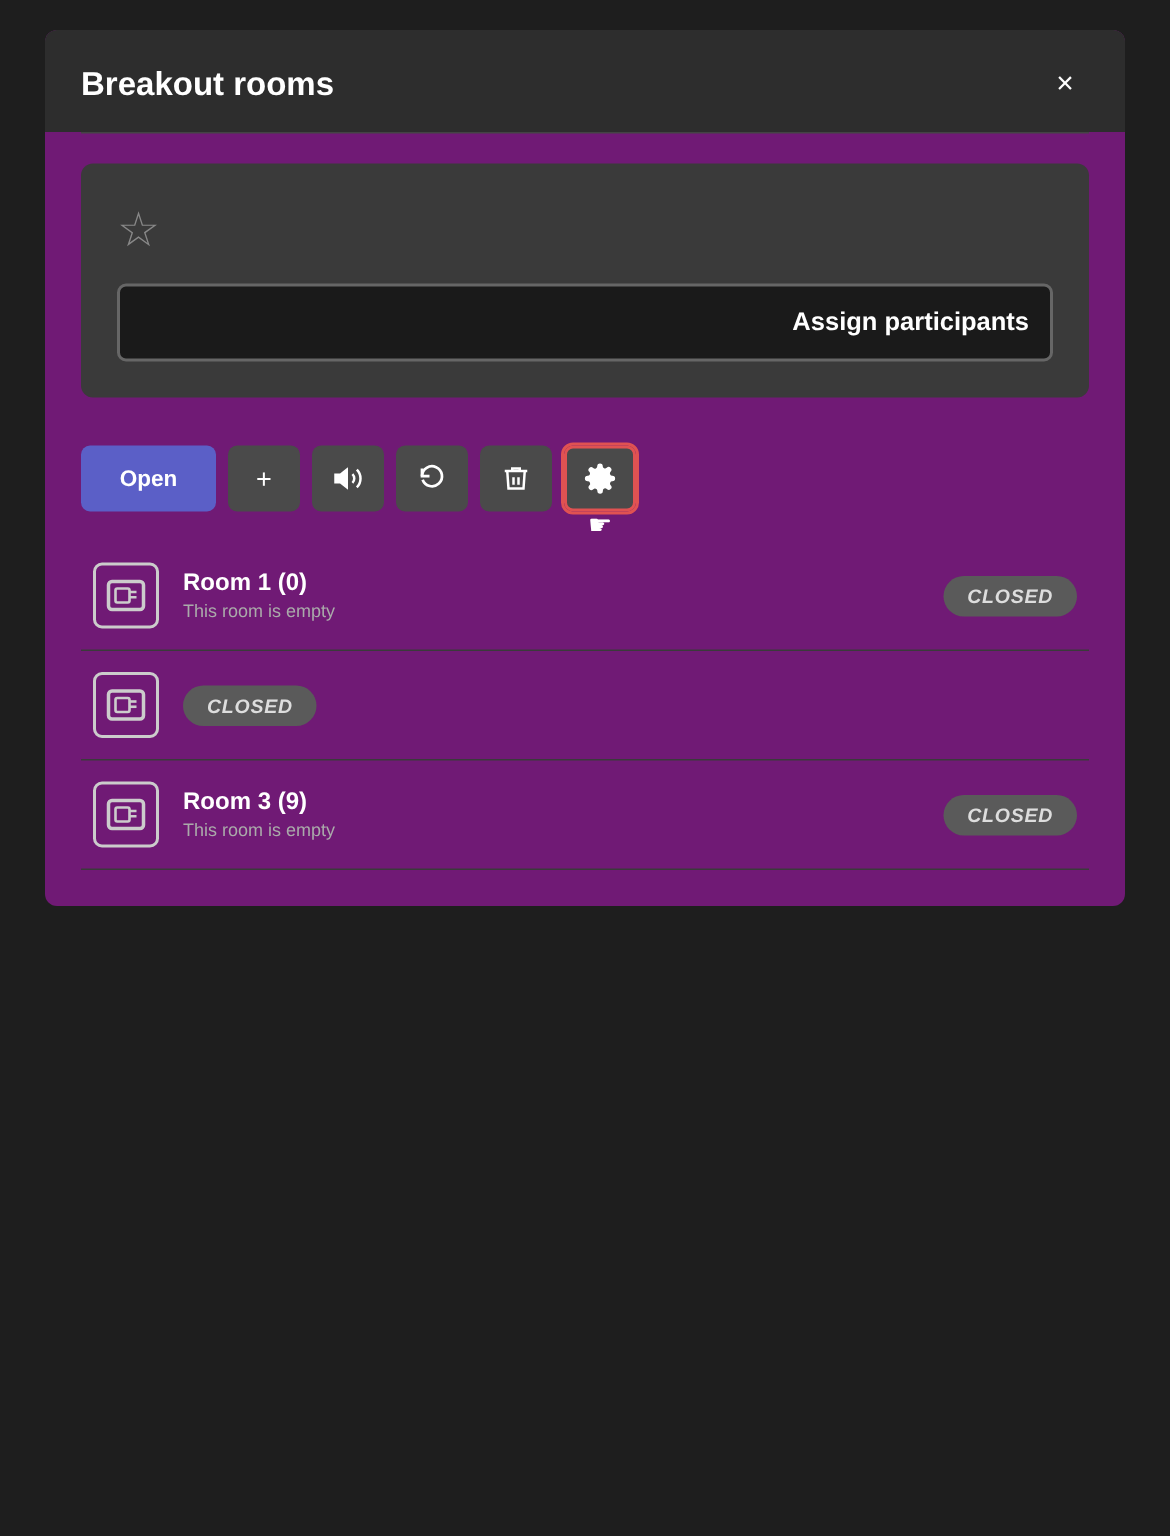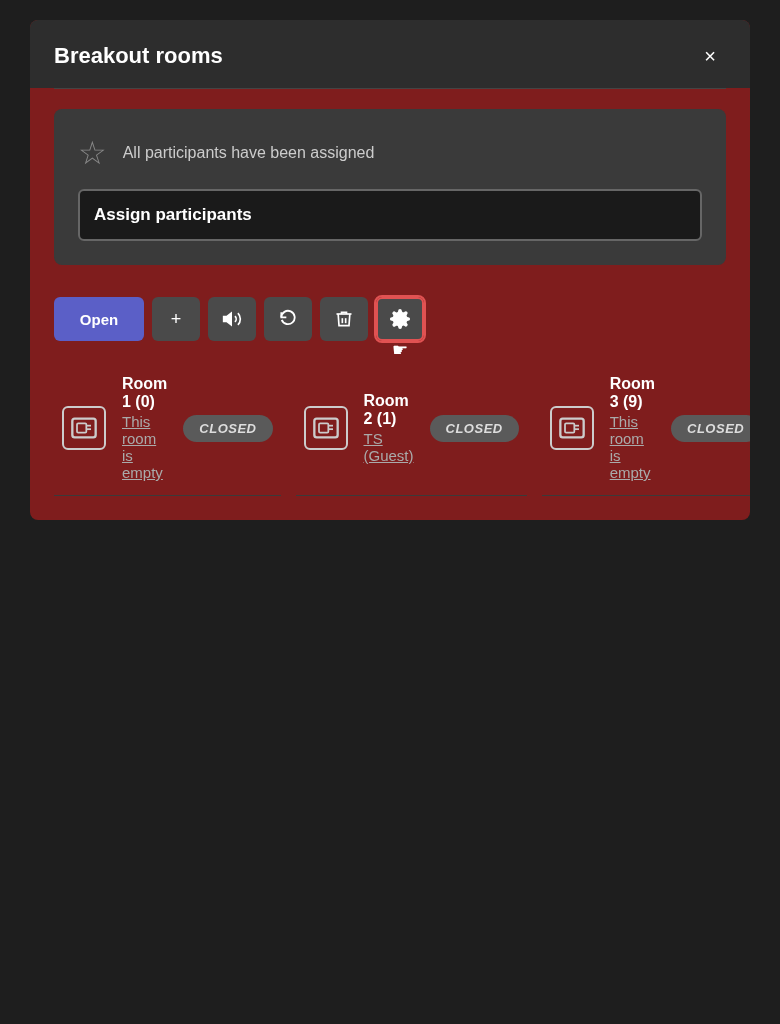--- a/index.html
+++ b/index.html
@@ -7,21 +7,21 @@
       background: #1e1e1e;
       width: 780px;
       min-height: 1024px;
       display: flex;
       justify-content: center;
       align-items: flex-start;
       font-family: 'Segoe UI', sans-serif;
       padding: 20px;
     }
     .panel {
-      background: #7f1d1d;
+      background: #701a75;
       border-radius: 8px;
       width: 720px;
       padding: 0;
       color: #fff;
       overflow: hidden;
     }
     .panel-header {
       display: flex;
       justify-content: space-between;
       align-items: center;
@@ -77,21 +77,21 @@
     .assign-btn {
       background: #1a1a1a;
       border: 2px solid #666;
       border-radius: 6px;
       color: #fff;
       font-size: 17px;
       font-weight: 600;
       padding: 14px;
       width: 100%;
       cursor: pointer;
-      text-align: left;
+      text-align: right;
     }
     .toolbar {
       display: flex;
       align-items: flex-start;
       gap: 8px;
       padding: 12px 24px;
     }
     .toolbar-btn {
       background: #4a4a4a;
       border: none;
@@ -113,22 +113,22 @@
       padding: 0 12px;
     }
     .toolbar-btn.gear-highlighted {
       background: #4a4a4a;
       border: 2px solid #e05252;
       outline: 2px solid #e05252;
     }
     .rooms-list {
       padding: 8px 24px 24px 24px;
       display: flex;
-      flex-direction: row;
-      gap: 15px;
+      flex-direction: column;
+      gap: 0;
     }
     .room-item {
       display: flex;
       align-items: center;
       padding: 14px 8px;
       border-bottom: 1px solid #3a3a3a;
       gap: 16px;
     }
     .room-icon {
       width: 44px;
@@ -147,24 +147,23 @@
     }
     .room-info {
       flex: 1;
     }
     .room-name {
       font-size: 16px;
       font-weight: 600;
       color: #fff;
     }
     .room-sub {
-      font-size: 15px;
+      font-size: 12px;
       color: #aaa;
       margin-top: 2px;
-      text-decoration: underline;
     }
     .closed-badge {
       background: #5a5a5a;
       color: #ddd;
       border-radius: 20px;
       padding: 6px 16px;
       font-size: 13px;
       font-weight: 600;
       letter-spacing: 0.5px;
       flex-shrink: 0;
@@ -190,21 +189,20 @@
 
   <div class="panel-header">
     <span class="panel-title">Breakout rooms</span>
     <button class="close-btn">×</button>
   </div>
   <div class="divider"></div>
 
   <div class="info-box">
     <div class="info-row">
       <span class="star-icon">☆</span>
-      <span class="info-text">All participants have been assigned</span>
     </div>
     <button class="assign-btn">Assign participants</button>
   </div>
 
   <div class="toolbar">
     <button class="toolbar-btn open">Open</button>
     <button class="toolbar-btn">
       <span>+</span>
     </button>
     <button class="toolbar-btn">
@@ -255,24 +253,20 @@
   </div>
       <div class="room-item">
     <div class="room-icon">
       <svg viewBox="0 0 24 24">
         <rect x="2" y="4" width="20" height="16" rx="2" ry="2" fill="none" stroke="#ccc" stroke-width="2"></rect>
         <rect x="6" y="8" width="8" height="8" rx="1" fill="none" stroke="#ccc" stroke-width="1.5"></rect>
         <line x1="14" y1="10" x2="18" y2="10" stroke="#ccc" stroke-width="1.5"></line>
         <line x1="14" y1="13" x2="18" y2="13" stroke="#ccc" stroke-width="1.5"></line>
       </svg>
     </div>
-    <div class="room-info">
-      <div class="room-name">Room 2 (1)</div>
-      <div class="room-sub">TS (Guest)</div>
-    </div>
     <span class="closed-badge">CLOSED</span>
   </div>
       <div class="room-item">
     <div class="room-icon">
       <svg viewBox="0 0 24 24">
         <rect x="2" y="4" width="20" height="16" rx="2" ry="2" fill="none" stroke="#ccc" stroke-width="2"></rect>
         <rect x="6" y="8" width="8" height="8" rx="1" fill="none" stroke="#ccc" stroke-width="1.5"></rect>
         <line x1="14" y1="10" x2="18" y2="10" stroke="#ccc" stroke-width="1.5"></line>
         <line x1="14" y1="13" x2="18" y2="13" stroke="#ccc" stroke-width="1.5"></line>
       </svg>

